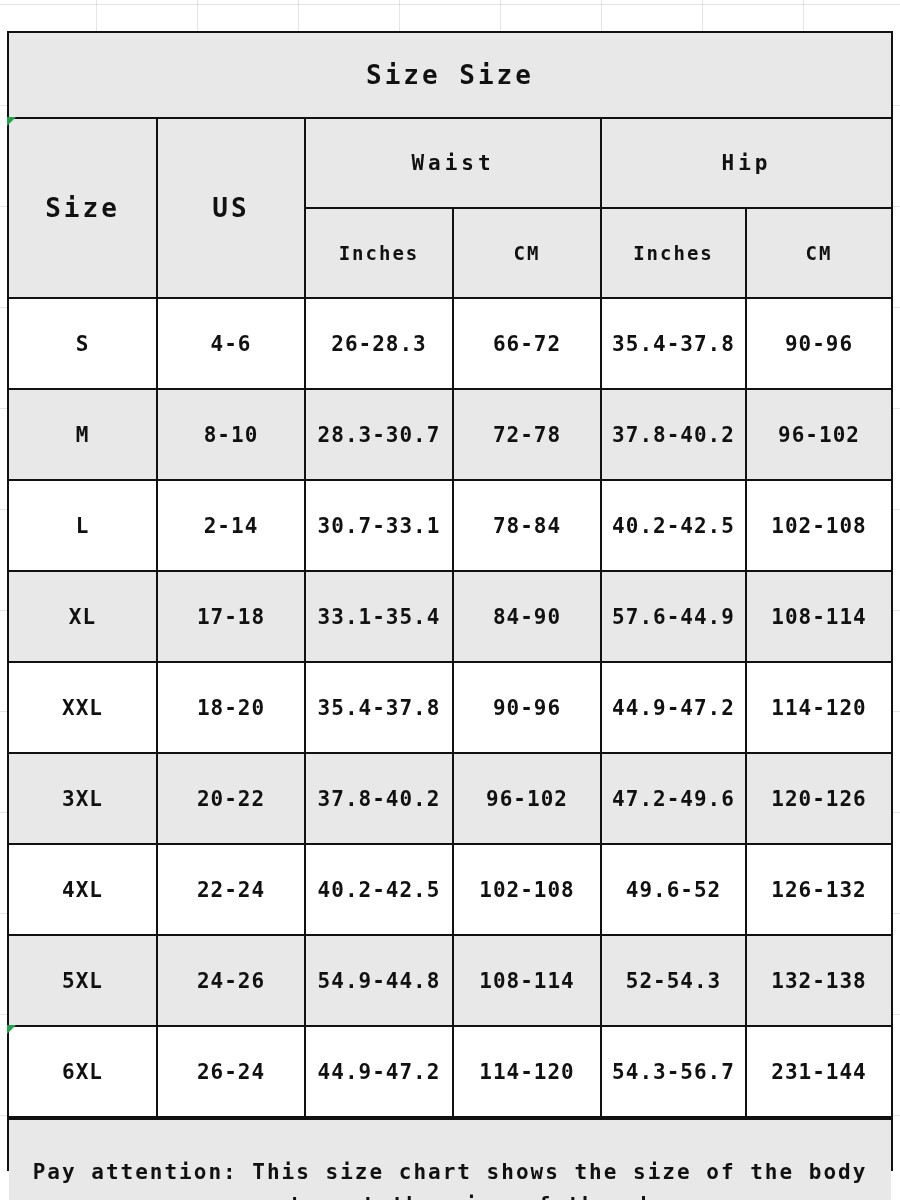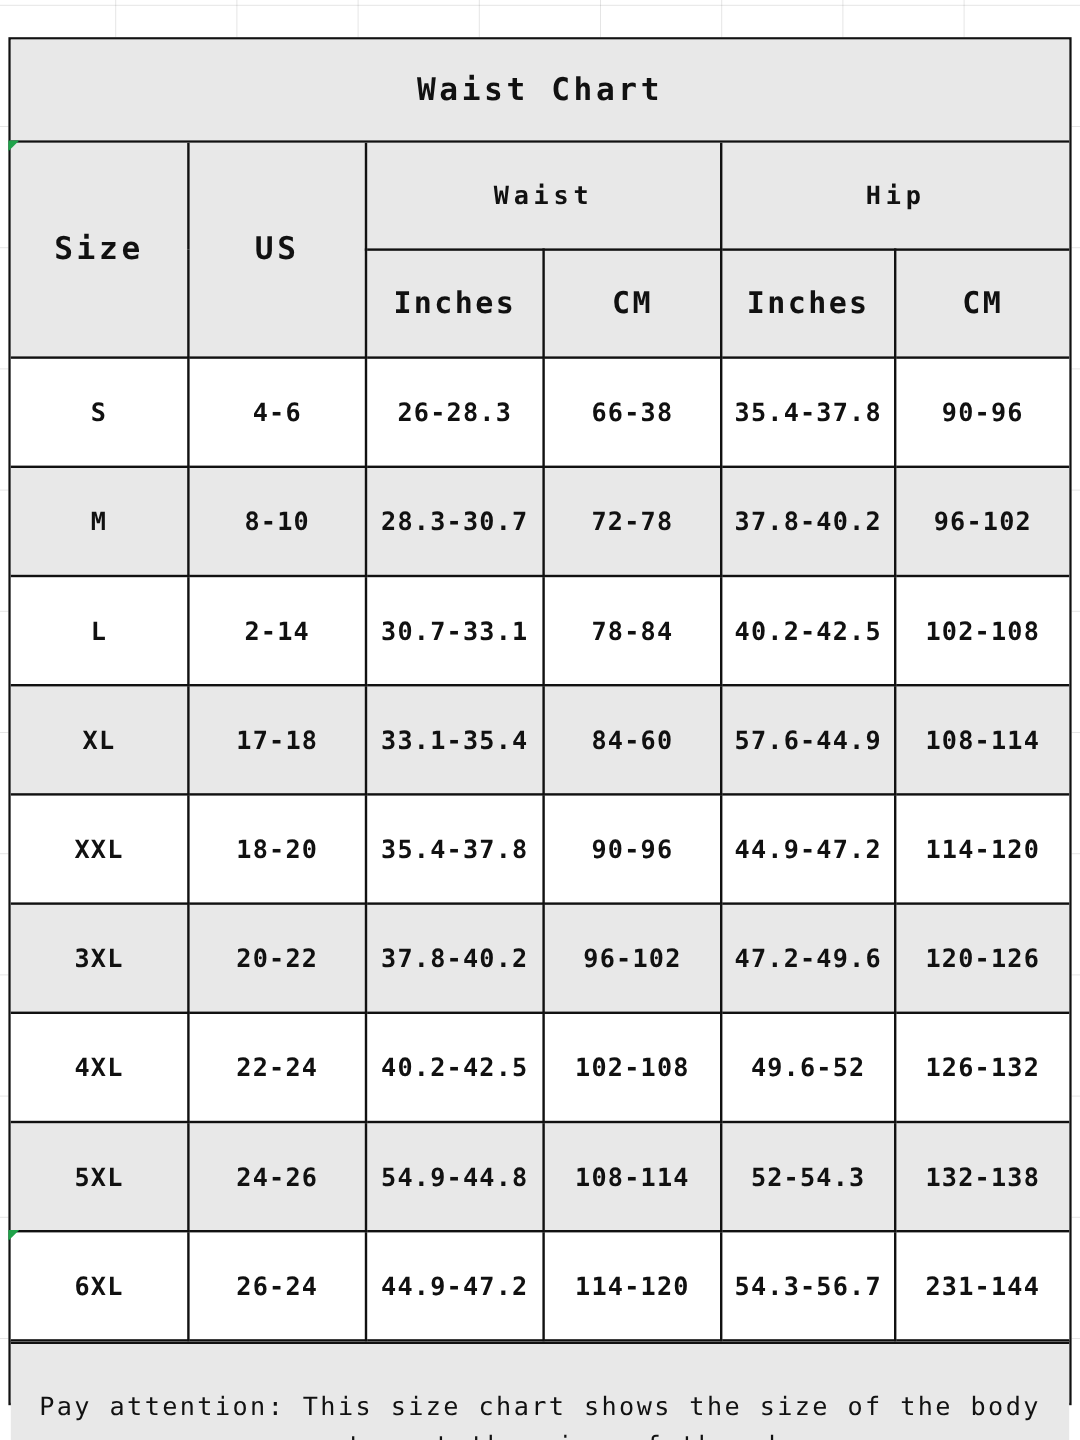--- a/index.html
+++ b/index.html
@@ -77,21 +77,21 @@
     background: #e8e8e8;
     font-size: 26px;
     letter-spacing: 3px;
     height: 44px;
   }
   thead th.group-head {
     font-size: 21px;
     letter-spacing: 4px;
   }
   thead th.sub-head {
-    font-size: 25px;
+    font-size: 19px;
     letter-spacing: 2px;
   }
   thead th.tall {
     height: 176px;
   }
 
   tbody td {
     font-size: 21px;
     height: 87px;
     letter-spacing: 1px;
@@ -107,21 +107,21 @@
     height: 139px;
     box-sizing: border-box;
     display: flex;
     flex-direction: column;
     align-items: center;
     justify-content: center;
     padding: 0 18px;
   }
   .note .note-line {
     font-size: 21px;
-    font-weight: normal;
+    font-weight: bold;
     letter-spacing: 2px;
     color: #111111;
     line-height: 1.55;
     text-align: right;
   }
 
   
   .corner-tick {
     position: absolute;
     width: 0;
@@ -137,21 +137,21 @@
 <body>
 
 <div class="bg-grid"></div>
 
 <div class="corner-tick tick-top"></div>
 <div class="corner-tick tick-bottom"></div>
 
 <div class="sheet">
 
   <div class="title-bar">
-    <span class="title">Waist Chart</span>
+    <span class="title">Size Size</span>
   </div>
 
   <table class="size-table">
     <colgroup>
       <col style="width:148px">
       <col style="width:148px">
       <col style="width:148px">
       <col style="width:148px">
       <col style="width:145px">
       <col style="width:145px">
@@ -168,21 +168,21 @@
         <th class="sub-head">CM</th>
         <th class="sub-head">Inches</th>
         <th class="sub-head">CM</th>
       </tr>
     </thead>
     <tbody>
       <tr>
         <td>S</td>
         <td>4-6</td>
         <td>26-28.3</td>
-        <td>66-38</td>
+        <td>66-72</td>
         <td>35.4-37.8</td>
         <td>90-96</td>
       </tr>
       <tr class="alt">
         <td>M</td>
         <td>8-10</td>
         <td>28.3-30.7</td>
         <td>72-78</td>
         <td>37.8-40.2</td>
         <td>96-102</td>
@@ -192,21 +192,21 @@
         <td>2-14</td>
         <td>30.7-33.1</td>
         <td>78-84</td>
         <td>40.2-42.5</td>
         <td>102-108</td>
       </tr>
       <tr class="alt">
         <td>XL</td>
         <td>17-18</td>
         <td>33.1-35.4</td>
-        <td>84-60</td>
+        <td>84-90</td>
         <td>57.6-44.9</td>
         <td>108-114</td>
       </tr>
       <tr>
         <td>XXL</td>
         <td>18-20</td>
         <td>35.4-37.8</td>
         <td>90-96</td>
         <td>44.9-47.2</td>
         <td>114-120</td>

